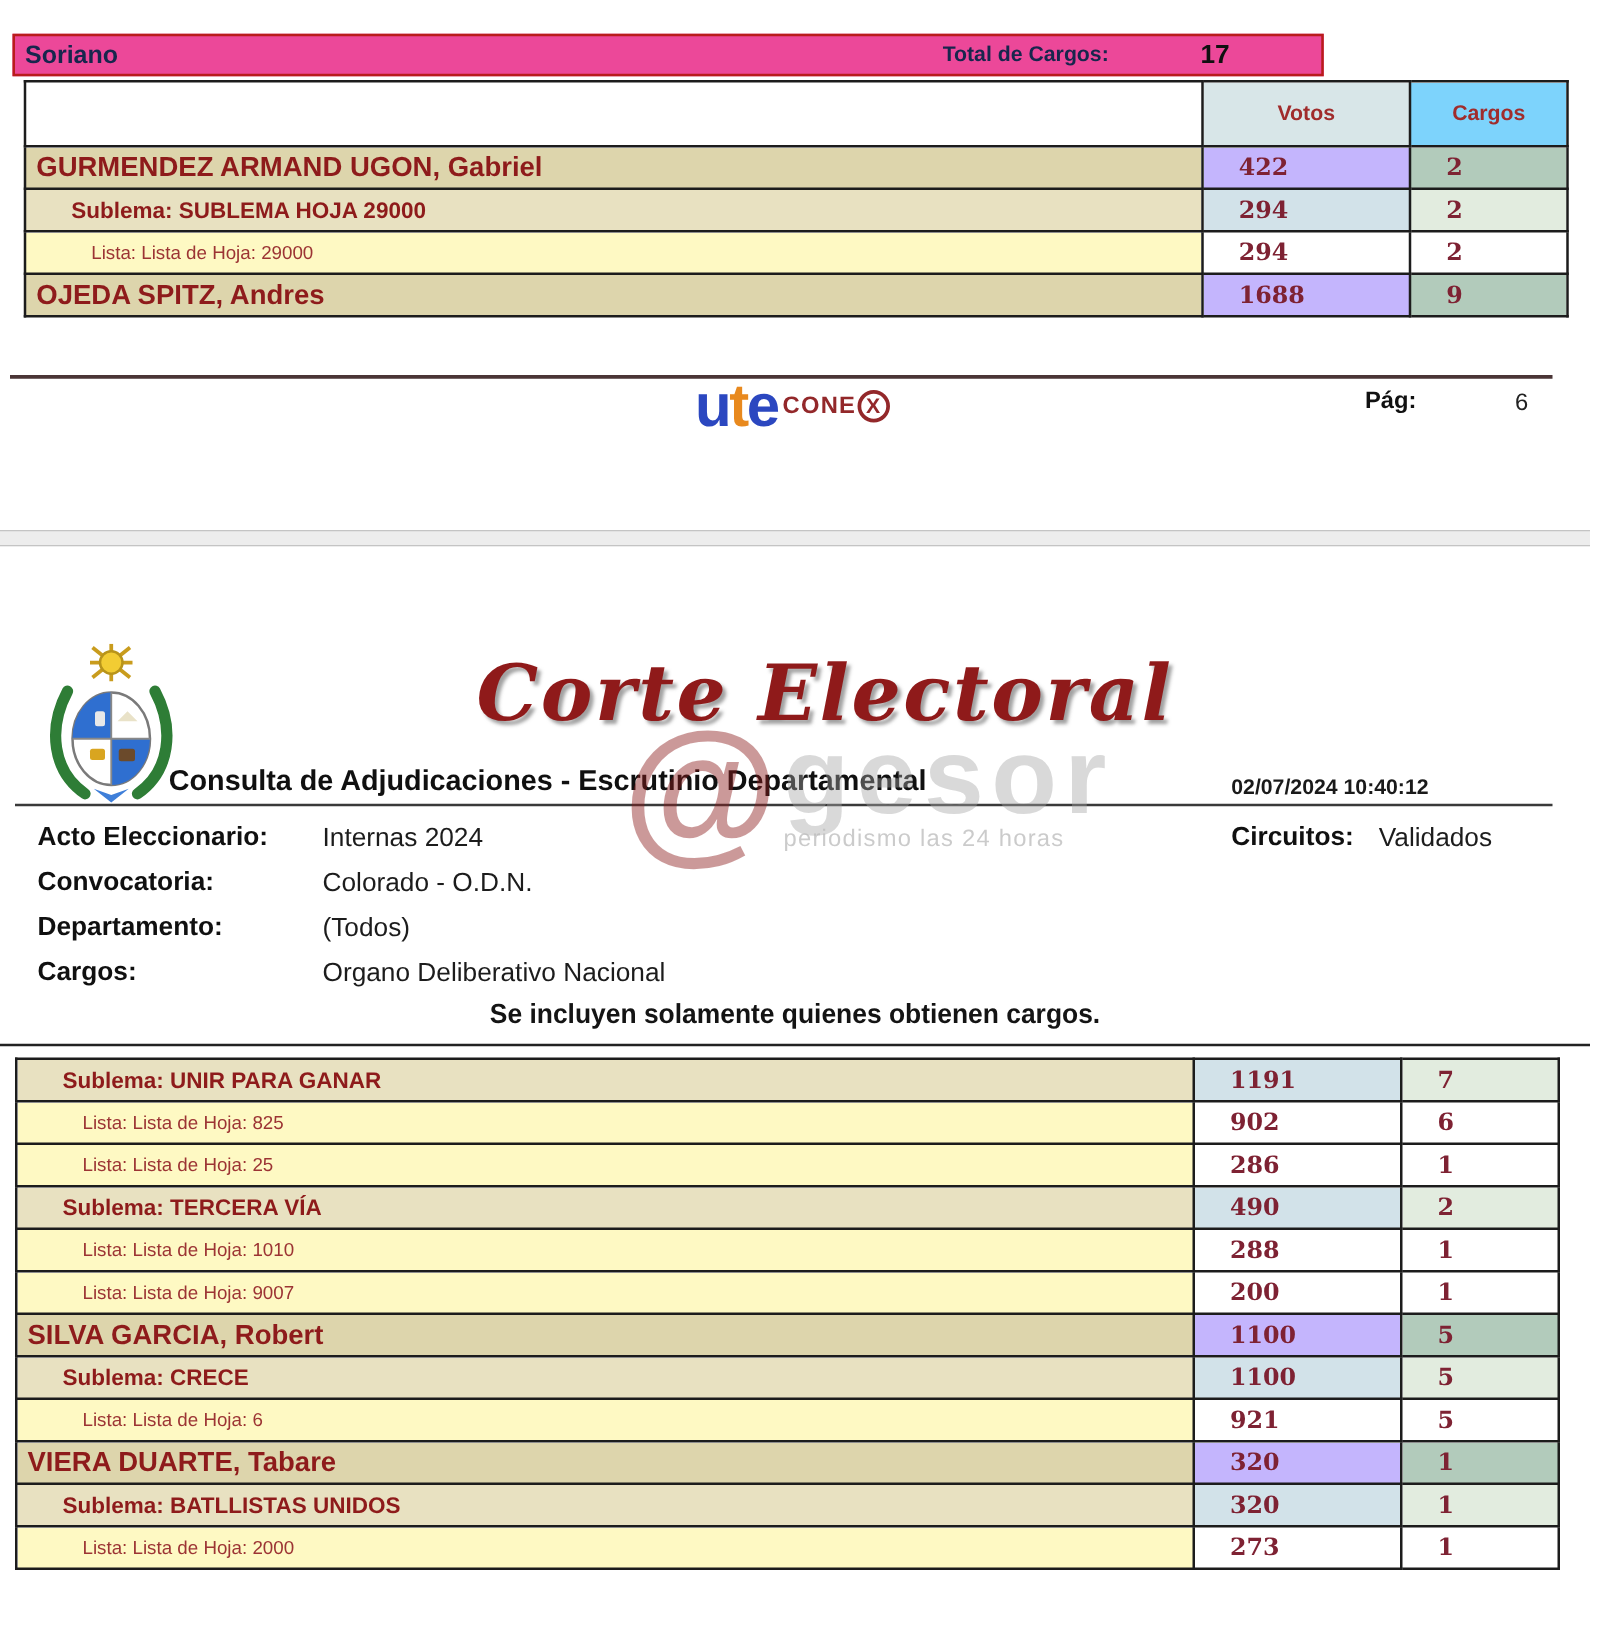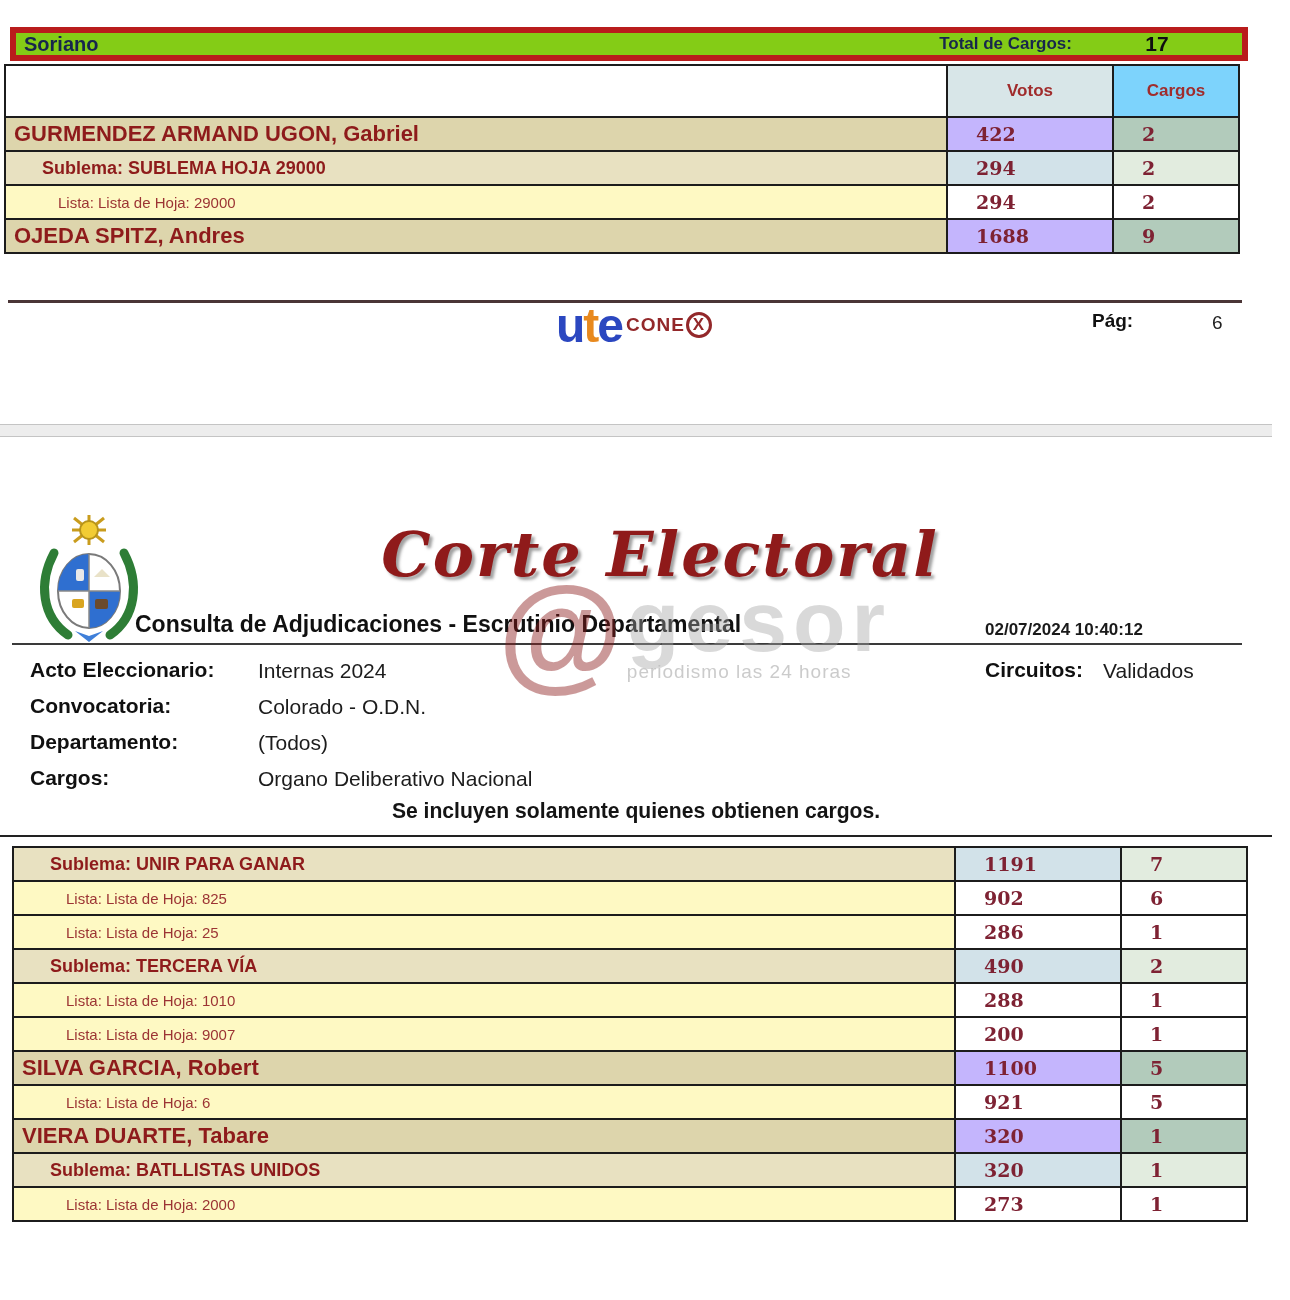--- a/index.html
+++ b/index.html
@@ -1,22 +1,22 @@
 <!DOCTYPE html>
 <html><head>
 <meta charset="utf-8">
 <style>
   html,body{margin:0;padding:0;background:#fff;}
   #canvas{position:relative;width:1290px;height:1300px;background:#ffffff;
           font-family:"Liberation Sans",sans-serif;overflow:hidden;}
   .abs{position:absolute;}
 
   
-  .dept-bar{left:10px;top:27px;width:1238px;height:34px;background:#84cc16;
-            border:6px solid #b91c1c;display:flex;align-items:center;box-sizing:border-box;}
+  .dept-bar{left:10px;top:27px;width:1049px;height:34px;background:#ec4899;
+            border:2px solid #b91c1c;display:flex;align-items:center;box-sizing:border-box;}
   .dept-name{font-weight:bold;font-size:20px;color:#17264d;padding-left:8px;}
   .total-label{margin-left:auto;font-weight:bold;font-size:17px;color:#17264d;}
   .total-value{width:170px;text-align:center;font-weight:bold;font-size:21px;color:#101010;}
 
   
   table.rtable{position:absolute;border-collapse:collapse;table-layout:fixed;}
   table.rtable td{border:2px solid #1c1c1c;box-sizing:border-box;vertical-align:middle;
                   overflow:hidden;white-space:nowrap;}
   td.blank-th{border:none;background:#ffffff;}
   td.th{height:52px;text-align:center;font-weight:bold;font-size:17px;color:#a02c2c;}
@@ -78,21 +78,21 @@
 <body>
 
 <div id="canvas">
 
   <div class="abs dept-bar">
     <span class="dept-name">Soriano</span>
     <span class="total-label">Total de Cargos:</span>
     <span class="total-value">17</span>
   </div>
 
-  <table class="rtable" id="top-table" style="left:4px;top:64px;width:1234px;border-radius:27px;">
+  <table class="rtable" id="top-table" style="left:19px;top:64px;width:1234px;border-radius:27px;">
     <colgroup>
         <col style="width:942px">
         <col style="width:166px">
         <col style="width:126px">
       </colgroup>
     <thead>
       <tr>
         <td class="blank-th"></td>
         <td class="th th-votos">Votos</td>
         <td class="th th-cargos">Cargos</td>
@@ -231,20 +231,25 @@
           <td class="cell-name lista">Lista: Lista de Hoja: 9007</td>
           <td class="cell-num votos lista">200</td>
           <td class="cell-num cargos lista">1</td>
         </tr>
         <tr>
           <td class="cell-name candidate">SILVA GARCIA, Robert</td>
           <td class="cell-num votos candidate">1100</td>
           <td class="cell-num cargos candidate">5</td>
         </tr>
         <tr>
+          <td class="cell-name sublema">Sublema: CRECE</td>
+          <td class="cell-num votos sublema">1100</td>
+          <td class="cell-num cargos sublema">5</td>
+        </tr>
+        <tr>
           <td class="cell-name lista">Lista: Lista de Hoja: 6</td>
           <td class="cell-num votos lista">921</td>
           <td class="cell-num cargos lista">5</td>
         </tr>
         <tr>
           <td class="cell-name candidate">VIERA DUARTE, Tabare</td>
           <td class="cell-num votos candidate">320</td>
           <td class="cell-num cargos candidate">1</td>
         </tr>
         <tr>

